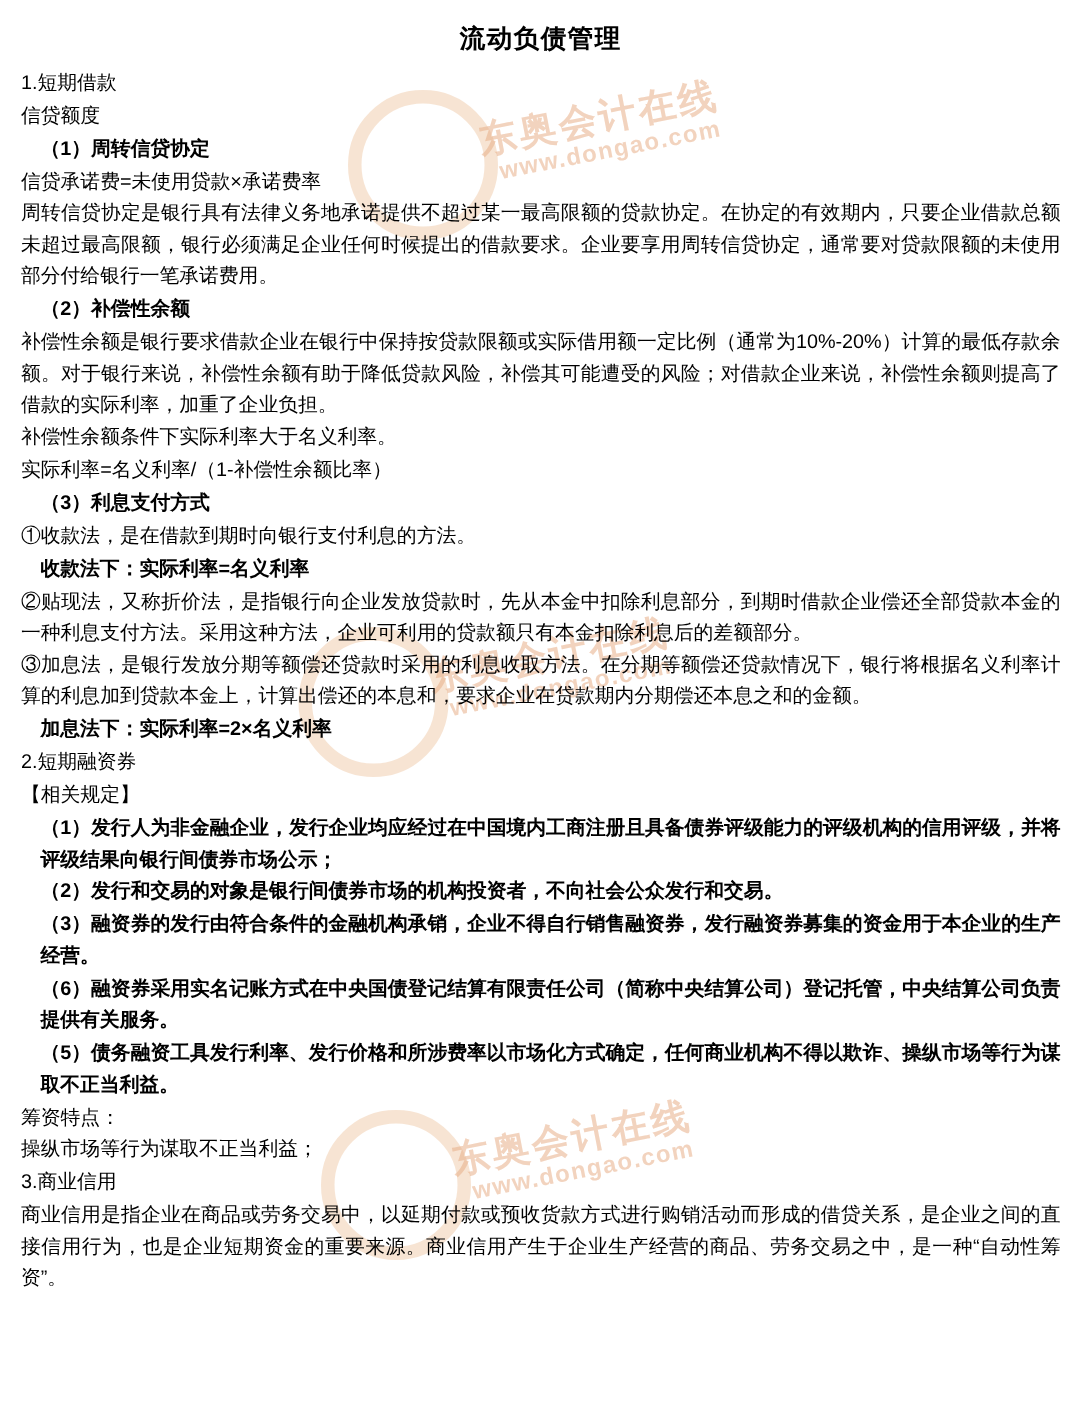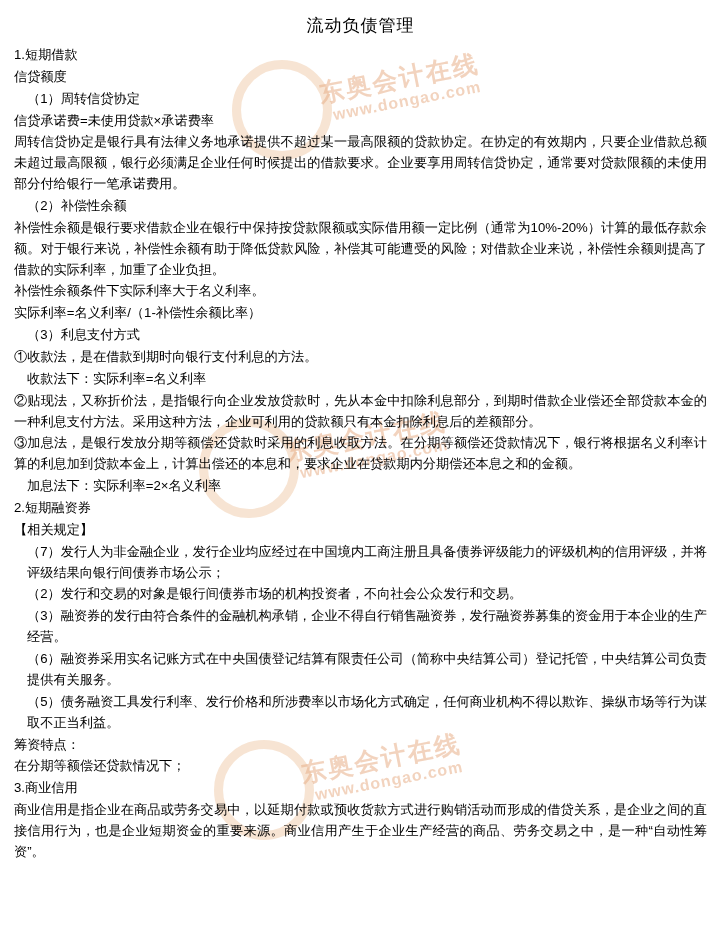--- a/index.html
+++ b/index.html
@@ -18,38 +18,39 @@
   .page {
     position: relative;
     width: 721px;
     height: 935px;
     box-sizing: border-box;
     padding: 10px 14px 0 14px;
   }
   .doc-title {
     text-align: center;
     font-size: 17px;
-    font-weight: normal;
+    font-weight: bold;
     letter-spacing: 1px;
     margin: 4px 0 8px 0;
     position: relative;
     z-index: 3;
   }
   .content {
     position: relative;
     z-index: 3;
     font-size: 13.2px;
     line-height: 1.58;
   }
   .p {
     margin: 0 0 1px 0;
     text-align: justify;
   }
   .indent-1em {
     padding-left: 13px;
+    font-weight: bold;
   }
   
   .wm {
     position: absolute;
     z-index: 1;
     pointer-events: none;
     user-select: none;
   }
   .wm-text {
     color: #e8b08a;
@@ -112,25 +113,25 @@
     <p class="p">补偿性余额条件下实际利率大于名义利率。</p>
     <p class="p">实际利率=名义利率/（1-补偿性余额比率）</p>
     <p class="p indent-1em">（3）利息支付方式</p>
     <p class="p">①收款法，是在借款到期时向银行支付利息的方法。</p>
     <p class="p indent-1em">收款法下：实际利率=名义利率</p>
     <p class="p">②贴现法，又称折价法，是指银行向企业发放贷款时，先从本金中扣除利息部分，到期时借款企业偿还全部贷款本金的一种利息支付方法。采用这种方法，企业可利用的贷款额只有本金扣除利息后的差额部分。</p>
     <p class="p">③加息法，是银行发放分期等额偿还贷款时采用的利息收取方法。在分期等额偿还贷款情况下，银行将根据名义利率计算的利息加到贷款本金上，计算出偿还的本息和，要求企业在贷款期内分期偿还本息之和的金额。</p>
     <p class="p indent-1em">加息法下：实际利率=2×名义利率</p>
     <p class="p">2.短期融资券</p>
     <p class="p">【相关规定】</p>
-    <p class="p indent-1em">（7）发行人为非金融企业，发行企业均应经过在中国境内工商注册且具备债券评级能力的评级机构的信用评级，并将评级结果向银行间债券市场公示；</p>
+    <p class="p indent-1em">（1）发行人为非金融企业，发行企业均应经过在中国境内工商注册且具备债券评级能力的评级机构的信用评级，并将评级结果向银行间债券市场公示；</p>
     <p class="p indent-1em">（2）发行和交易的对象是银行间债券市场的机构投资者，不向社会公众发行和交易。</p>
     <p class="p indent-1em">（3）融资券的发行由符合条件的金融机构承销，企业不得自行销售融资券，发行融资券募集的资金用于本企业的生产经营。</p>
     <p class="p indent-1em">（6）融资券采用实名记账方式在中央国债登记结算有限责任公司（简称中央结算公司）登记托管，中央结算公司负责提供有关服务。</p>
     <p class="p indent-1em">（5）债务融资工具发行利率、发行价格和所涉费率以市场化方式确定，任何商业机构不得以欺诈、操纵市场等行为谋取不正当利益。</p>
     <p class="p">筹资特点：</p>
-    <p class="p">在分期等额偿还贷款情况下；</p>
+    <p class="p">操纵市场等行为谋取不正当利益；</p>
     <p class="p">3.商业信用</p>
     <p class="p">商业信用是指企业在商品或劳务交易中，以延期付款或预收货款方式进行购销活动而形成的借贷关系，是企业之间的直接信用行为，也是企业短期资金的重要来源。商业信用产生于企业生产经营的商品、劳务交易之中，是一种“自动性筹资”。</p>
     <p class="p"></p>
   </div>
 
 </div>
 
 </body></html>

